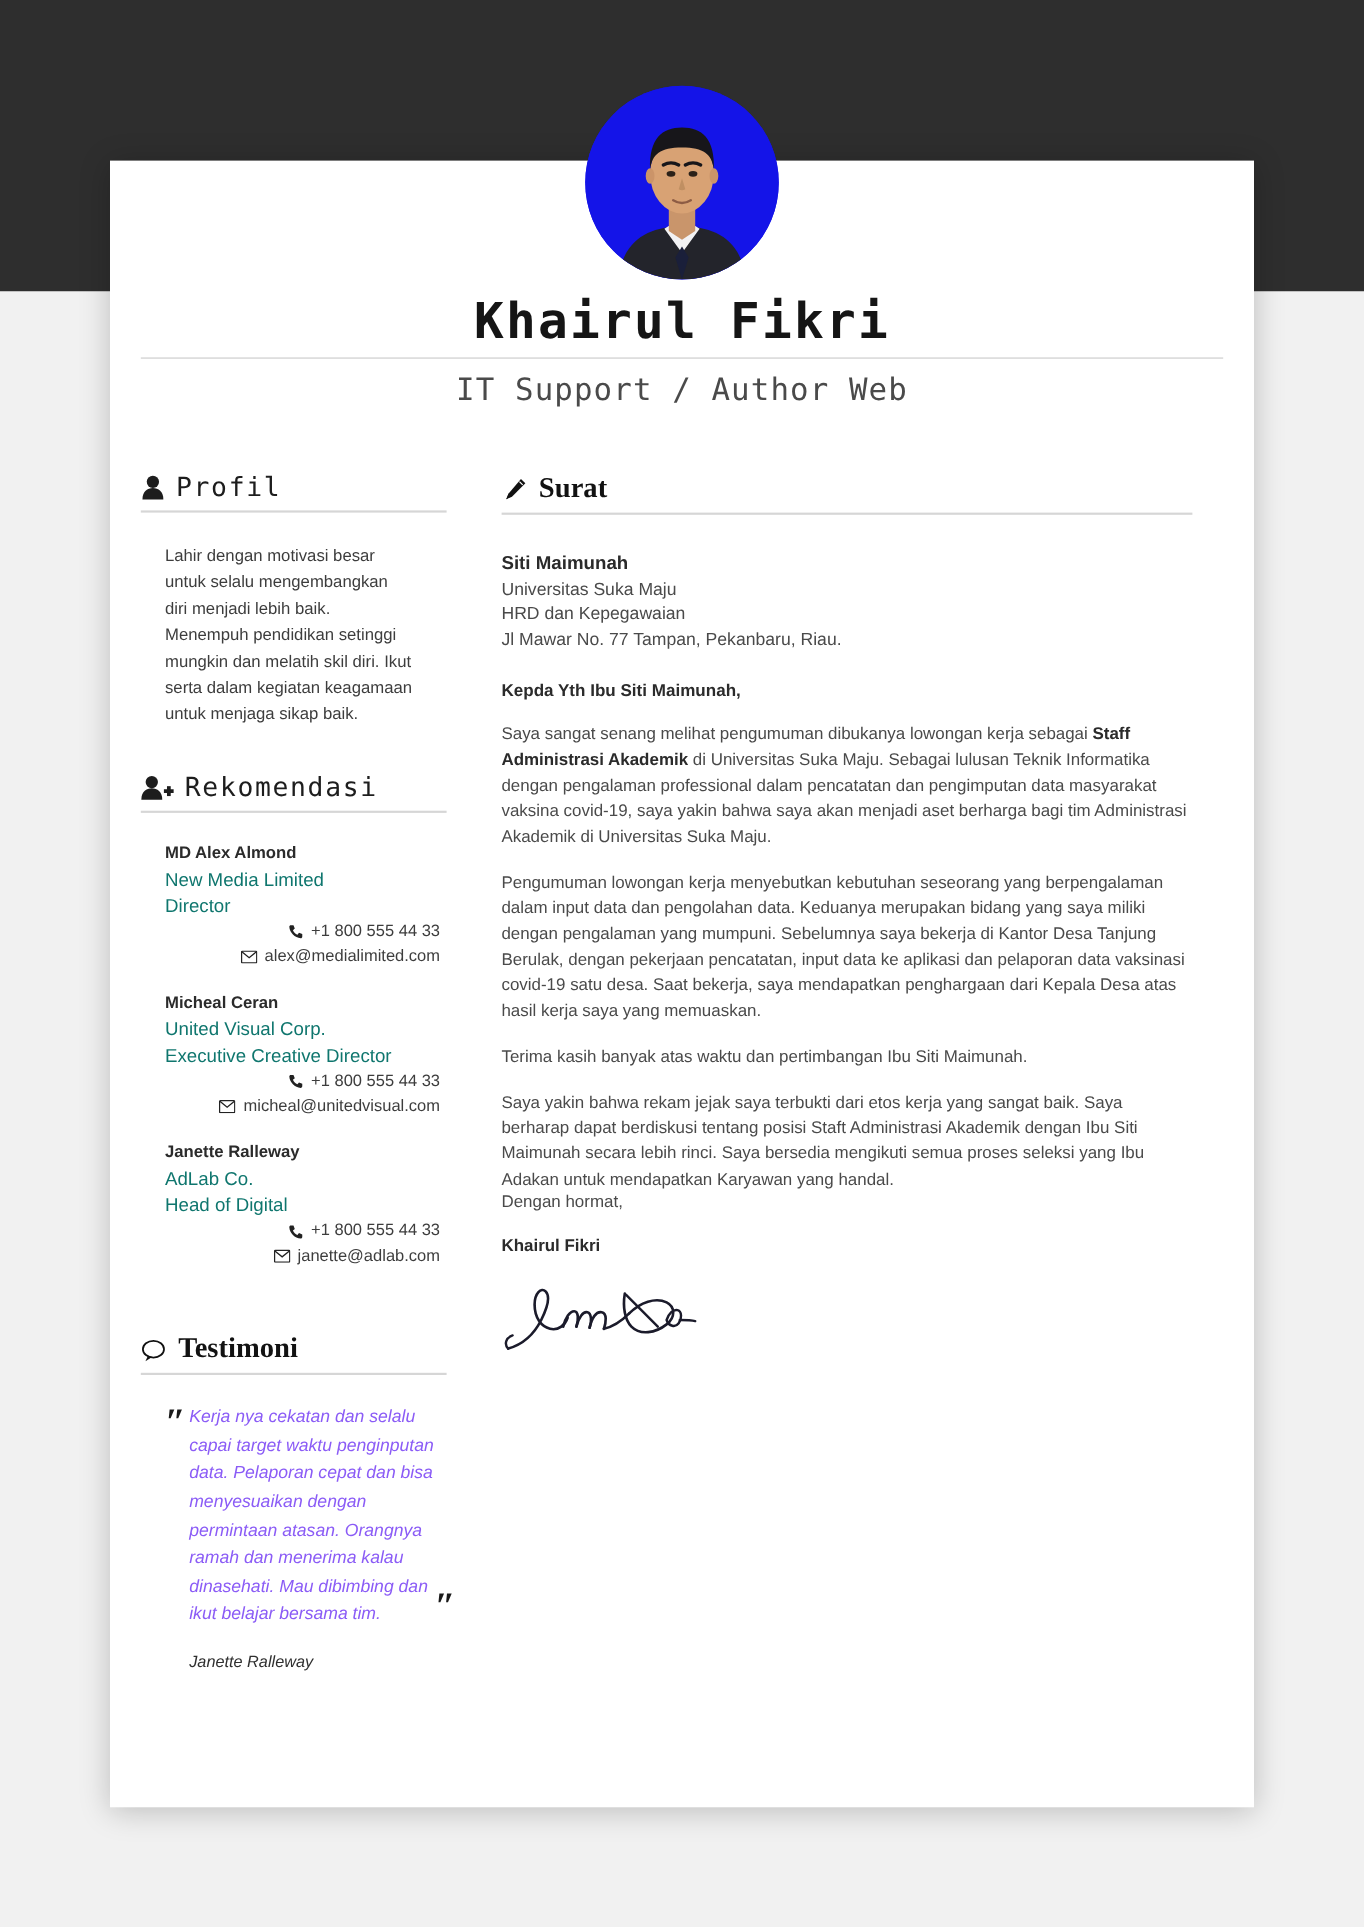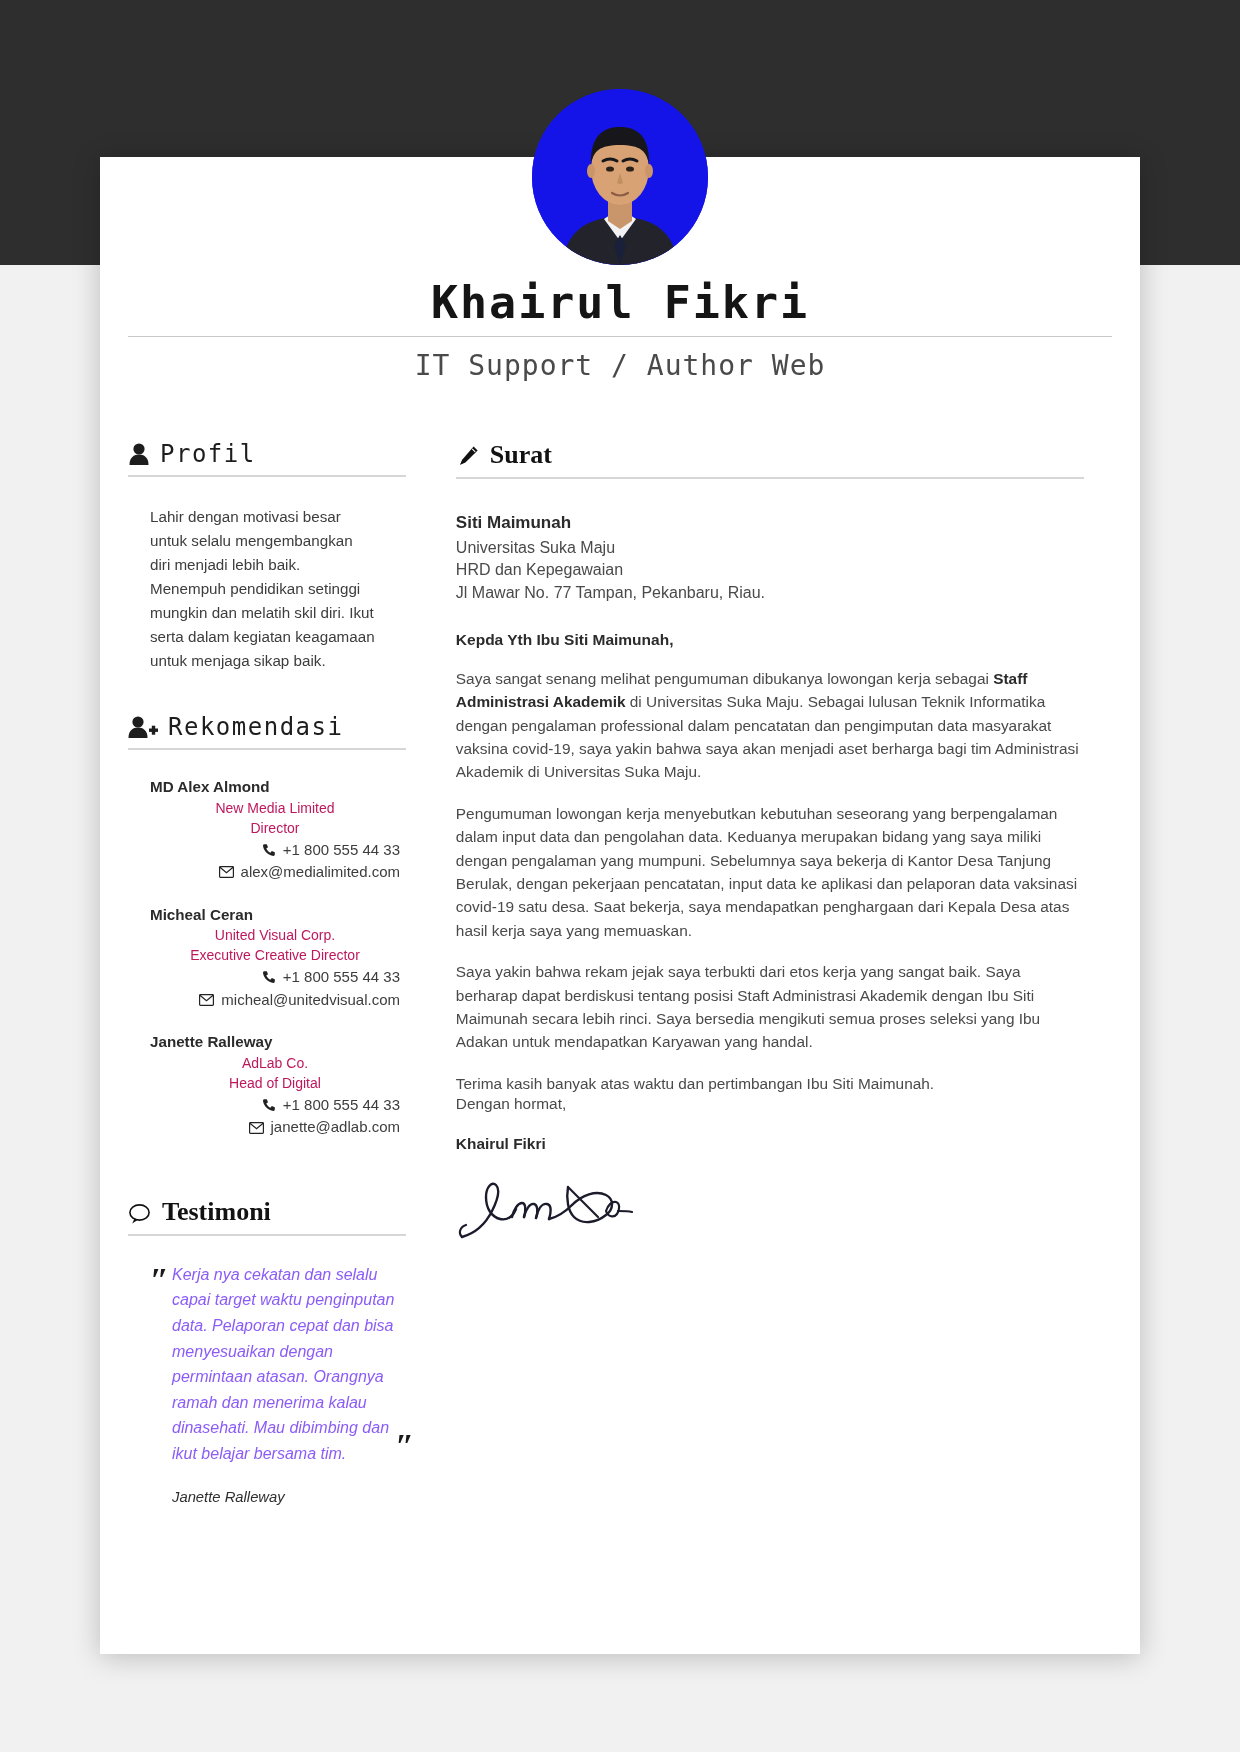--- a/index.html
+++ b/index.html
@@ -17,21 +17,21 @@
     background: #2e2e2e;
   }
   .band-light {
     position: absolute; left: 0; top: 265px; width: 1240px; height: 1487px;
     background: #f1f1f1;
   }
 
   
   .page {
     position: absolute;
-    left: 100px; top: 157px;
+    left: 100px; top: 146px;
     width: 1040px; height: 1497px;
     background: #ffffff;
     box-shadow: 0 3px 26px rgba(0,0,0,0.22);
   }
 
   
   .photo-wrap {
     position: absolute; left: 50%; top: -68px;
     transform: translateX(-50%);
     width: 176px; height: 176px;
@@ -82,21 +82,21 @@
   
   .profile-text {
     margin: 28px 0 0 22px;
     width: 225px;
     font-size: 15.2px; line-height: 1.58; color: #3d3d3d;
   }
 
   .rec-list { margin: 26px 0 0 22px; width: 250px; }
   .rec { margin-bottom: 20px; }
   .rec-name { font-size: 15.2px; font-weight: 700; color: #2b2b2b; line-height: 1.5; }
-  .rec-line { font-size: 14px; color: #be185d; line-height: 1.42; text-align: center; }
+  .rec-line { font-size: 17px; color: #0f766e; line-height: 1.42; }
   .rec-contact { display: flex; align-items: center; gap: 7px; font-size: 15px; color: #3d3d3d; line-height: 1.5; justify-content: flex-end; }
   .rec-contact svg { flex: 0 0 auto; }
 
   
   .testi { margin: 26px 0 0 0; width: 272px; position: relative; padding-left: 22px; }
   .testi-body { position: relative; padding-left: 22px; }
   .qmark {
     font-family: "Liberation Serif", serif;
     font-size: 34px; font-weight: 700; color: #1a1a1a;
     line-height: 0.6; font-style: italic;
@@ -308,23 +308,23 @@
         <div class="rcp-line">HRD dan Kepegawaian</div>
         <div class="rcp-line">Jl Mawar No. 77 Tampan, Pekanbaru, Riau.</div>
       </div>
 
       <div class="salute">Kepda Yth Ibu Siti Maimunah,</div>
 
       <div class="para"><span>Saya sangat senang melihat pengumuman dibukanya lowongan kerja sebagai </span><b>Staff Administrasi Akademik</b><span> di Universitas Suka Maju. Sebagai lulusan Teknik Informatika dengan pengalaman professional dalam pencatatan dan pengimputan data masyarakat vaksina covid-19, saya yakin bahwa saya akan menjadi aset berharga bagi tim Administrasi Akademik di Universitas Suka Maju.</span></div>
 
       <div class="para">Pengumuman lowongan kerja menyebutkan kebutuhan seseorang yang berpengalaman dalam input data dan pengolahan data. Keduanya merupakan bidang yang saya miliki dengan pengalaman yang mumpuni. Sebelumnya saya bekerja di Kantor Desa Tanjung Berulak, dengan pekerjaan pencatatan, input data ke aplikasi dan pelaporan data vaksinasi covid-19 satu desa. Saat bekerja, saya mendapatkan penghargaan dari Kepala Desa atas hasil kerja saya yang memuaskan.</div>
 
+      <div class="para">Terima kasih banyak atas waktu dan pertimbangan Ibu Siti Maimunah.</div>
+
       <div class="para">Saya yakin bahwa rekam jejak saya terbukti dari etos kerja yang sangat baik. Saya berharap dapat berdiskusi tentang posisi Staft Administrasi Akademik dengan Ibu Siti Maimunah secara lebih rinci. Saya bersedia mengikuti semua proses seleksi yang Ibu Adakan untuk mendapatkan Karyawan yang handal.</div>
-
-      <div class="para">Terima kasih banyak atas waktu dan pertimbangan Ibu Siti Maimunah.</div>
 
       <div class="signoff">Dengan hormat,</div>
 
       <div class="signer">Khairul Fikri</div>
 
       <div class="signature">
         <svg width="180" height="72" viewBox="0 0 180 72">
           <g fill="none" stroke="#1b1b2b" stroke-linecap="round" stroke-linejoin="round">
             <path d="M6 66 C20 62 30 52 36 40 C42 28 44 18 40 14 C36 10 30 16 30 26 C30 38 36 46 44 48 C52 50 58 44 60 38" stroke-width="2.4"></path>
             <path d="M56 46 C58 38 62 32 66 32 C70 32 70 40 68 46" stroke-width="2.4"></path>

